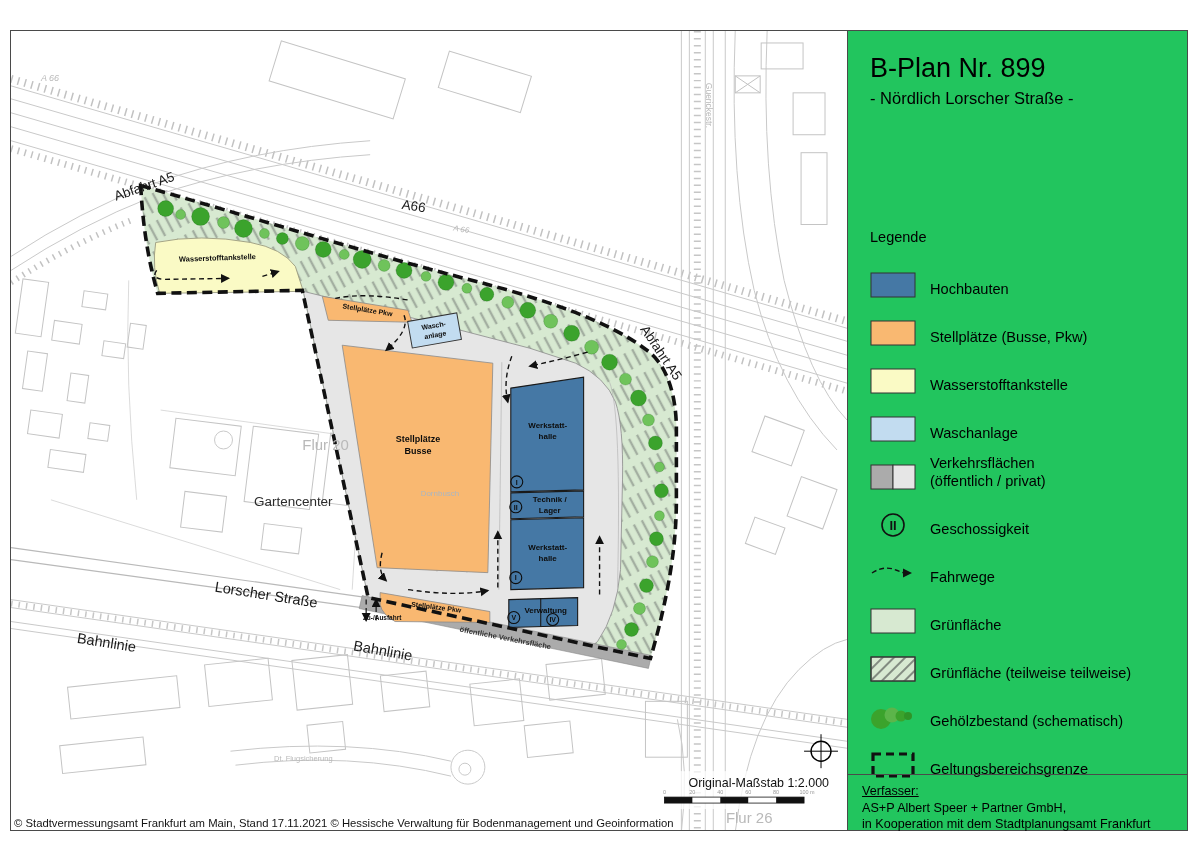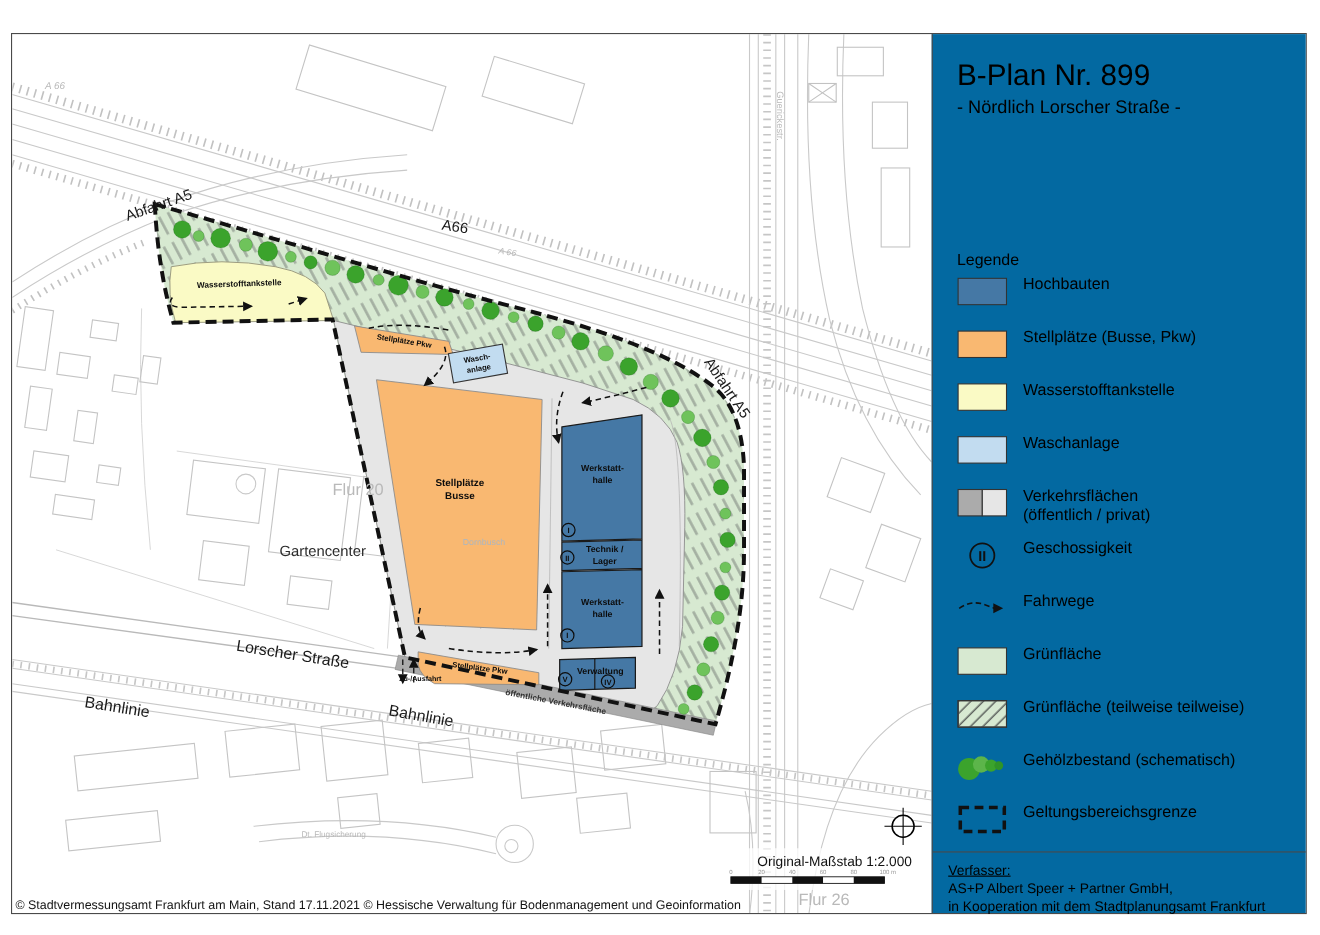--- a/index.html
+++ b/index.html
@@ -6,27 +6,27 @@
   --hochbauten:#4578A5; --stellplaetze:#F9B871; --wasserstoff:#FAFAC5;
   --waschanlage:#C2DCF0; --verkehr_oeffentlich:#ABABAB; --verkehr_privat:#E6E6E6;
   --gruenflaeche:#D7E9D1; --gehoelz:#3BA32C; --gehoelz_hell:#6FC35B; --boundary:#111111;
 }
 html,body{margin:0;padding:0}
 body{width:1200px;height:850px;background:#fff;font-family:"Liberation Sans",sans-serif;position:relative;overflow:hidden}
 .frame{position:absolute;left:10px;top:30px;width:1178px;height:801px;border:1.6px solid #4a4a4a;display:flex;background:#fff;box-sizing:border-box}
 .map-area{position:relative;width:836px;height:100%;overflow:hidden;flex:0 0 836px}
 .map-area svg{display:block}
 .copyright{position:absolute;left:3px;bottom:1px;font-size:11.3px;color:#141414;white-space:nowrap;text-shadow:0 0 2px #fff,0 0 2px #fff}
-.side{position:relative;flex:1;border-left:1.6px solid #4a4a4a;background:#0369a1}
+.side{position:relative;flex:1;border-left:1.6px solid #4a4a4a;background:#22c55e}
 .tb-title{position:absolute;left:22px;top:22px;font-size:27px;color:#000}
 .tb-sub{position:absolute;left:22px;top:58px;font-size:16.5px;color:#000}
 .tb-concept{position:absolute;left:22px;top:102px;font-size:16.5px;line-height:1.32;color:#000}
 .legende-head{position:absolute;left:22px;top:198px;font-size:14.5px;color:#000}
 .legend-list{position:absolute;left:22px;top:220px;right:6px}
-.lg-row{display:flex;align-items:flex-start;height:48px}
+.lg-row{display:flex;align-items:flex-end;height:48px}
 .sw{width:46px;height:28px;flex:0 0 46px;margin-right:14px;display:flex;align-items:center;justify-content:center}
 .lg-label{font-size:14.6px;color:#000;line-height:1.22}
 .author{position:absolute;left:0;right:0;top:743px;bottom:0;border-top:1.6px solid #4a4a4a;padding:8px 14px;font-size:12.6px;line-height:1.32;color:#000}
 .author .hd{text-decoration:underline}
 
 text{font-family:"Liberation Sans",sans-serif}
 .road-lbl{fill:#1a1a1a;font-size:13.5px}
 .road-lbl-lg{fill:#1a1a1a;font-size:14.5px}
 .faint{fill:#b9b9b9}
 .area-lbl{fill:#0d0d0d;font-weight:bold}

